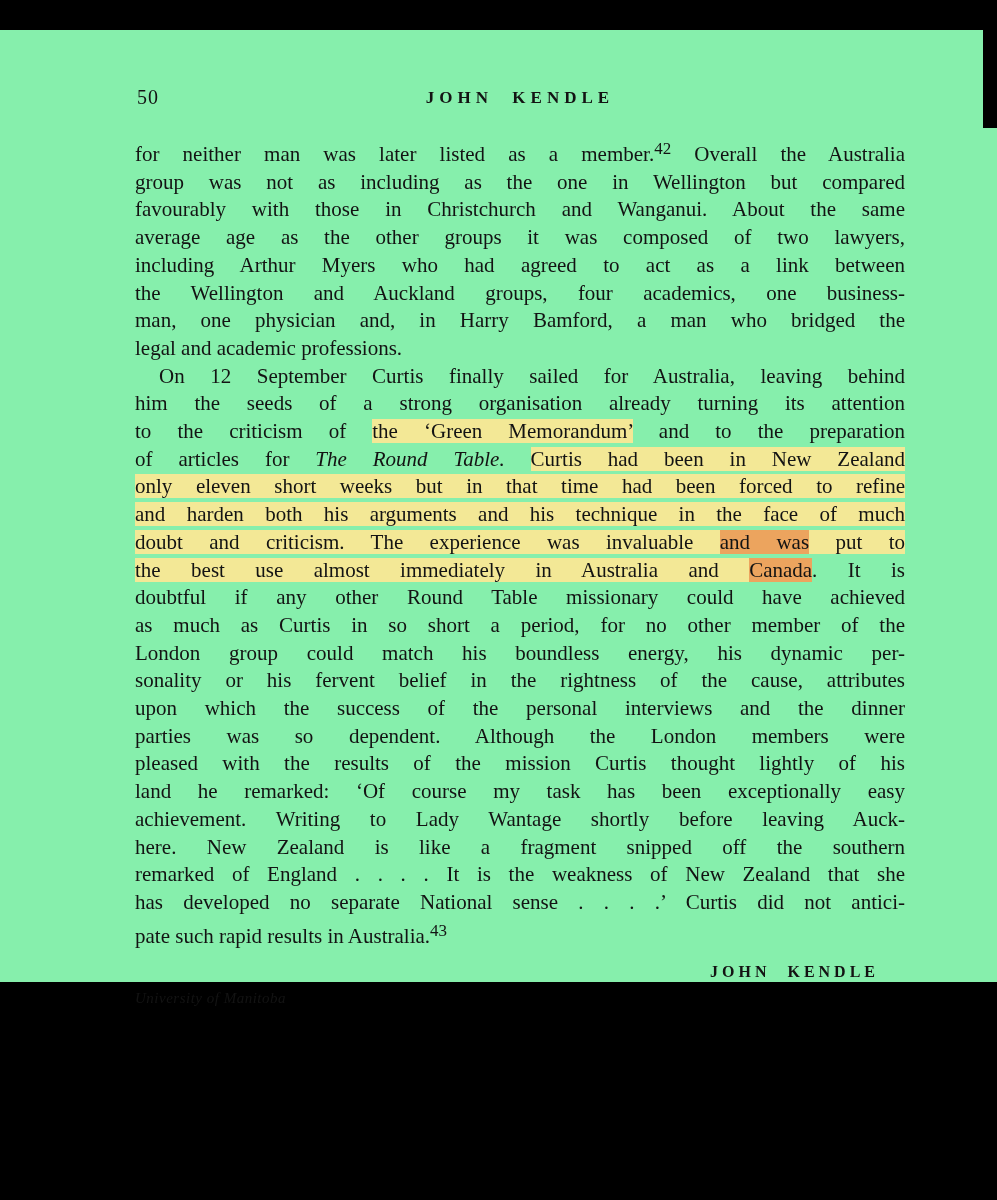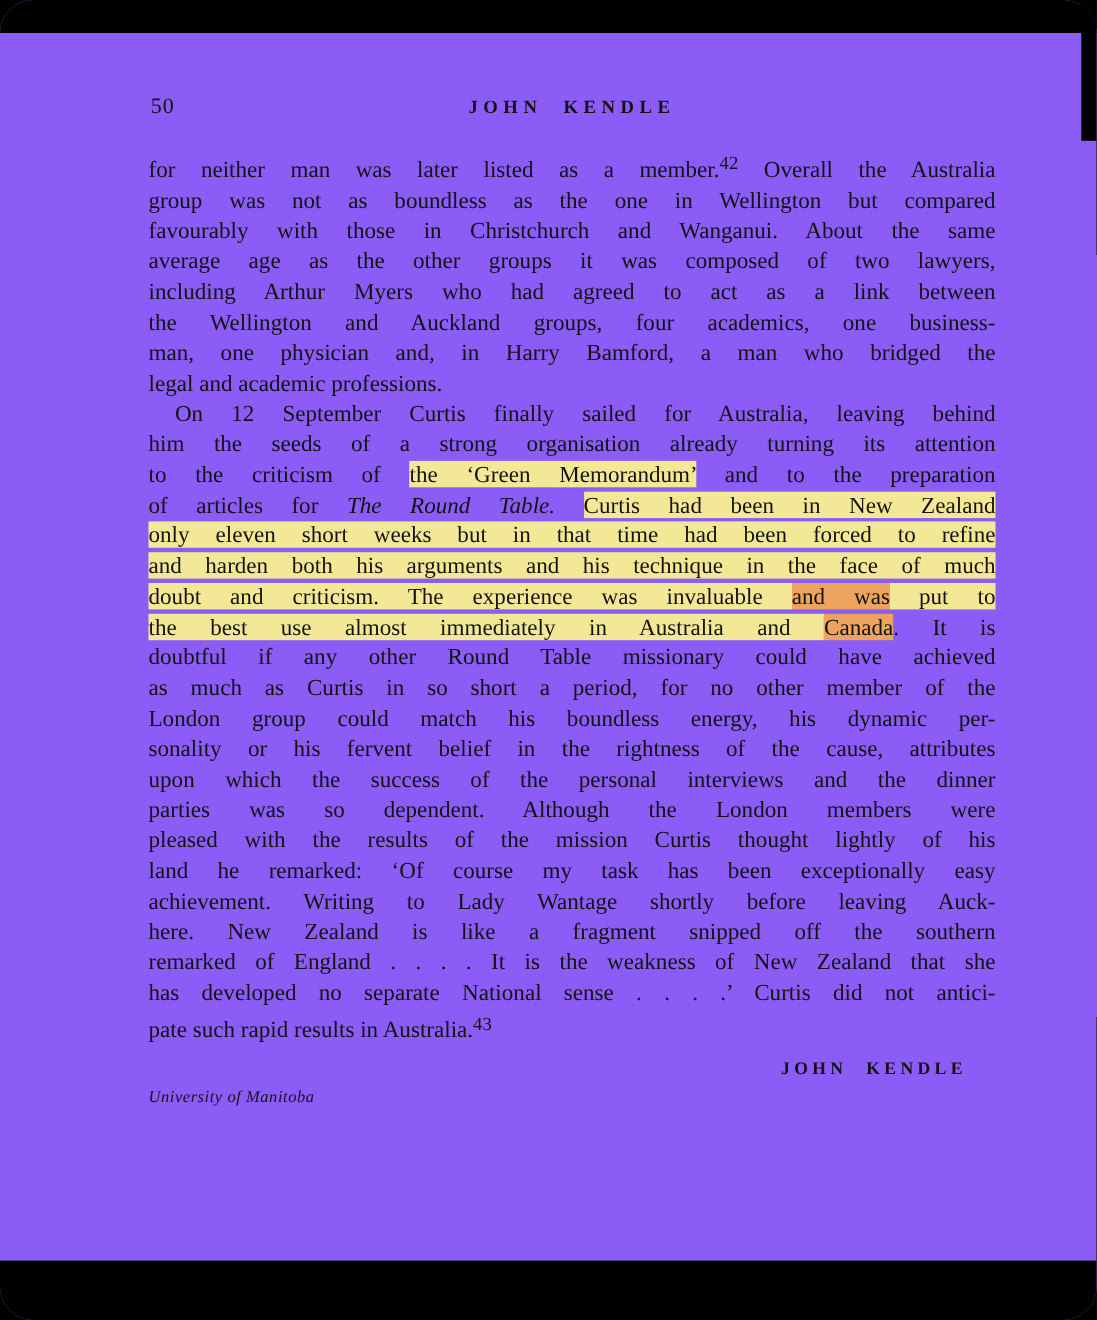--- a/index.html
+++ b/index.html
@@ -1,24 +1,23 @@
 <!DOCTYPE html>
 <html style="--hl-yellow: #f3e896; --hl-orange: #eca45e;"><head>
 <meta charset="utf-8">
 <style>
   html, body { margin: 0; padding: 0; background: #000; }
   .screen {
     position: relative;
     width: 997px;
-    height: 1200px;
-    background: #8b5cf6;
+    height: 1036px;
+    background: #86efac;
     overflow: hidden;
     font-family: "Liberation Serif", "DejaVu Serif", serif;
     color: #131313;
-    border-radius: 30px;
   }
   .bar-top    { position: absolute; top: 0; left: 0; width: 997px; height: 30px; background: #000; }
   .bar-bottom { position: absolute; left: 0; bottom: 0; width: 997px; height: 54px; background: #000; }
   .bar-right  { position: absolute; top: 0; right: 0; width: 14px; height: 128px; background: #000; }
 
   .content { position: absolute; left: 135px; top: 86px; width: 770px; }
 
   .head-row { position: relative; height: 26px; margin-bottom: 23px; }
   .page-number {
     position: absolute; left: 2px; top: 0;
@@ -63,21 +62,21 @@
   <div class="bar-bottom"></div>
 
   <div class="content">
     <div class="head-row">
       <span class="page-number">50</span>
       <span class="running-head">JOHN KENDLE</span>
     </div>
 
     <div class="body-text">
         <div class="line"><span>for neither man was later listed as a member.</span><span class="sup">42</span><span> Overall the Australia</span></div>
-        <div class="line"><span>group was not as boundless as the one in Wellington but compared</span></div>
+        <div class="line"><span>group was not as including as the one in Wellington but compared</span></div>
         <div class="line"><span>favourably with those in Christchurch and Wanganui. About the same</span></div>
         <div class="line"><span>average age as the other groups it was composed of two lawyers,</span></div>
         <div class="line"><span>including Arthur Myers who had agreed to act as a link between</span></div>
         <div class="line"><span>the Wellington and Auckland groups, four academics, one business-</span></div>
         <div class="line"><span>man, one physician and, in Harry Bamford, a man who bridged the</span></div>
         <div class="line last"><span>legal and academic professions.</span></div>
         <div class="line first-indent"><span>On 12 September Curtis finally sailed for Australia, leaving behind</span></div>
         <div class="line"><span>him the seeds of a strong organisation already turning its attention</span></div>
         <div class="line"><span>to the criticism of </span><span class="hl">the ‘Green Memorandum’</span><span> and to the preparation</span></div>
         <div class="line"><span>of articles for </span><span class="italic">The Round Table.</span><span> </span><span class="hl">Curtis had been in New Zealand</span></div>

